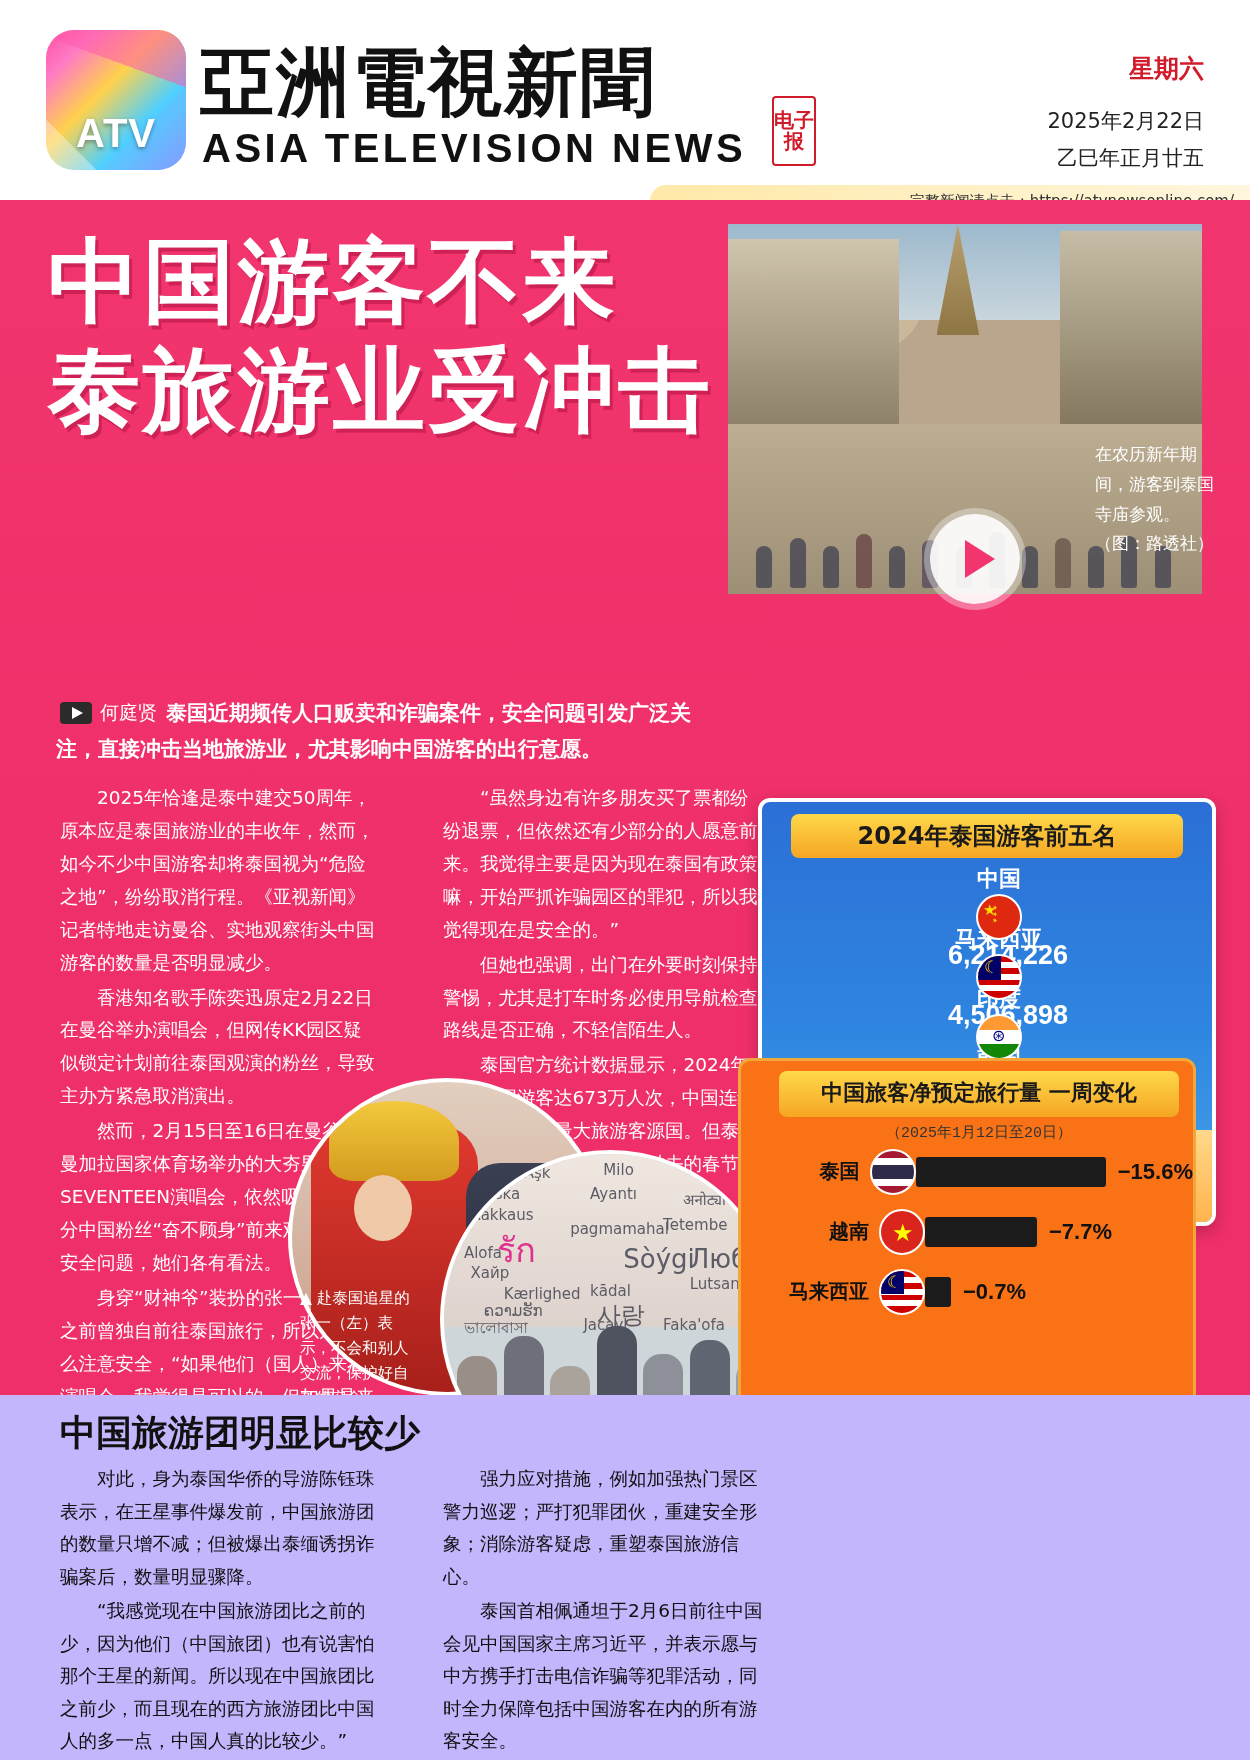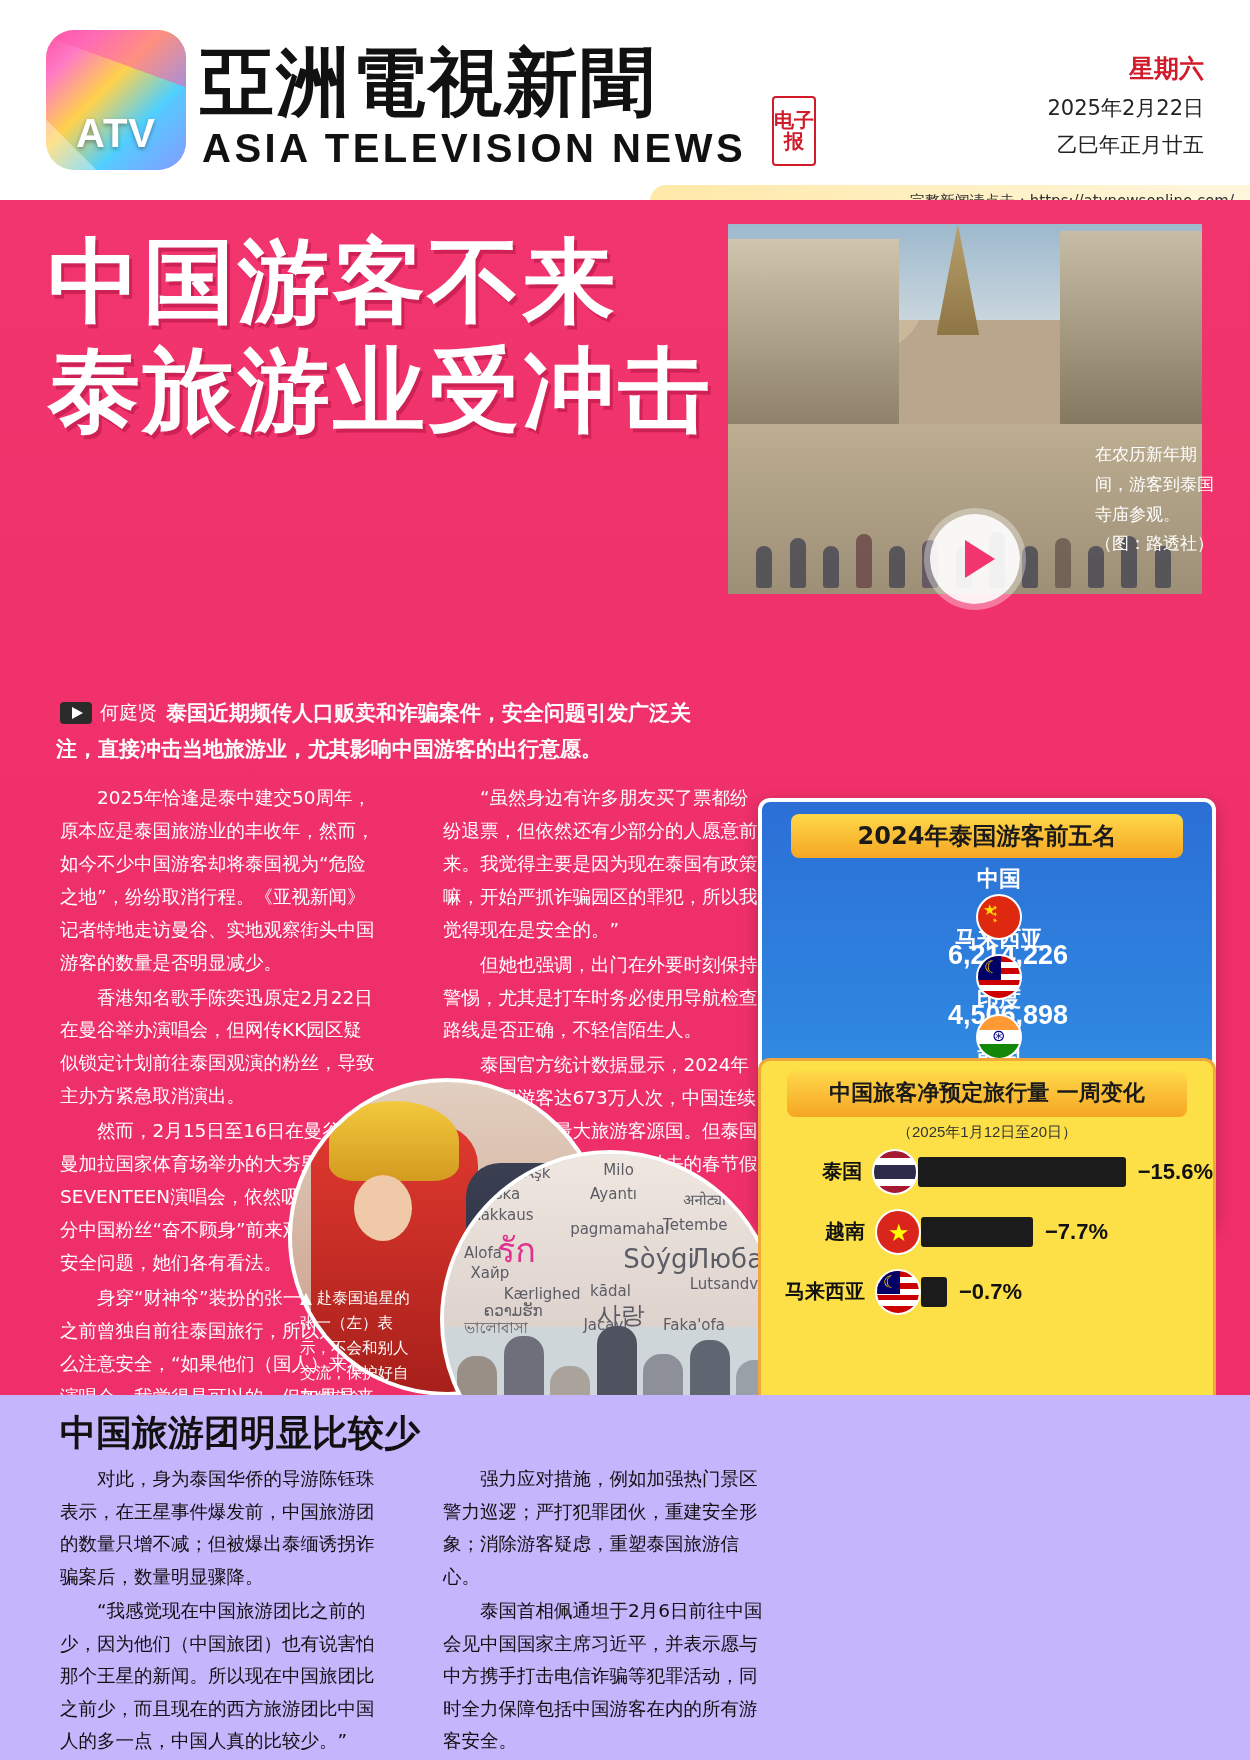--- a/index.html
+++ b/index.html
@@ -52,21 +52,21 @@
     position:absolute; left:772px; top:96px;
     width:44px; height:70px;
     border:2px solid #d11a2a; border-radius:4px;
     color:#d11a2a; font-size:20px; font-weight:bold;
     display:flex; align-items:center; justify-content:center;
     line-height:1.05; text-align:center;
     font-family:"DejaVu Sans", sans-serif;
   }
   .date-block { position:absolute; right:46px; top:52px; text-align:right; }
   .date-block .d1 { color:#d11a2a; font-size:25px; font-weight:bold; font-family:"DejaVu Sans", sans-serif; }
-  .date-block .d2 { color:#222; font-size:21px; margin-top:9px; font-family:"DejaVu Sans", sans-serif; }
+  .date-block .d2 { color:#222; font-size:21px; margin-top:22px; font-family:"DejaVu Sans", sans-serif; }
   .date-block .d3 { color:#222; font-size:21px; margin-top:9px; font-family:"DejaVu Sans", sans-serif; }
   .url-bar {
     position:absolute; right:0; top:185px; width:600px; height:32px;
     background:linear-gradient(90deg,#ffe9a8,#fff6dd);
     border-top-left-radius:16px; border-bottom-left-radius:16px;
     color:#333; font-size:15px;
     display:flex; align-items:center; justify-content:flex-end;
     padding-right:16px;
     font-family:"DejaVu Sans", sans-serif;
   }
@@ -192,31 +192,31 @@
   .flag { width:46px; height:46px; border-radius:50%; border:2px solid #fff; overflow:hidden; position:relative; flex:0 0 auto; }
   .c1row .val { margin-left:18px; color:#fff; font-size:27px; font-weight:bold; font-family:"Liberation Sans", sans-serif; }
   .card1 .skyline {
     position:absolute; left:0; bottom:0; width:100%; height:92px;
     background:linear-gradient(180deg,#ffd88a,#ffb44d);
   }
   .card1 .skyline i { position:absolute; bottom:0; background:#e98f2e; }
 
   
   .card2 {
-    position:absolute; left:758px; top:1058px; width:458px; height:470px;
-    background:#fde047; border:3px solid #f0a73b; border-radius:12px;
+    position:absolute; left:738px; top:1058px; width:458px; height:470px;
+    background:#f97316; border:3px solid #f0a73b; border-radius:12px;padding-left:24px;
   }
   .card2 .hdr {
     margin:10px auto 0; width:400px; padding:8px 0 9px;
     background:linear-gradient(180deg,#ffd84a,#f5a623);
     border-radius:8px; text-align:center;
     color:#1a1a1a; font-size:22px; font-weight:bold; line-height:1.3;
     font-family:"DejaVu Sans", sans-serif;
   }
-  .card2 .sub { text-align:center; color:#333; font-size:15px; margin-top:6px; font-family:Liberation Sans, sans-serif; }
+  .card2 .sub { text-align:center; color:#333; font-size:15px; margin-top:6px; font-family:Liberation Mono, monospace; }
   .c2row { display:flex; align-items:center; height:60px; margin-left:22px; }
   .c2row .lbl { width:92px; color:#111; font-size:20px; font-weight:bold; text-align:right; padding-right:10px; font-family:"DejaVu Sans", sans-serif; }
   .c2row .bar { height:30px; background:#1b1b1b; border-radius:3px; }
   .c2row .val { margin-left:12px; font-size:22px; font-weight:bold; color:#111; font-family:"Liberation Sans", sans-serif; }
   .card2 .bedpic { position:absolute; left:0; bottom:0; width:100%; height:96px; background:linear-gradient(180deg,#efe7df,#e2d8cf); border-bottom-left-radius:9px; border-bottom-right-radius:9px; }
   .card2 .bedpic .pillow{ position:absolute; right:40px; bottom:10px; width:150px; height:60px; background:#fff; border-radius:14px; }
   .card2 .bedpic .pillow2{ position:absolute; right:150px; bottom:6px; width:120px; height:50px; background:#f6f2ee; border-radius:12px; }
 
   
   .bottom { position:absolute; left:0; top:1395px; width:1250px; height:365px; background:#c4b5fd; }

